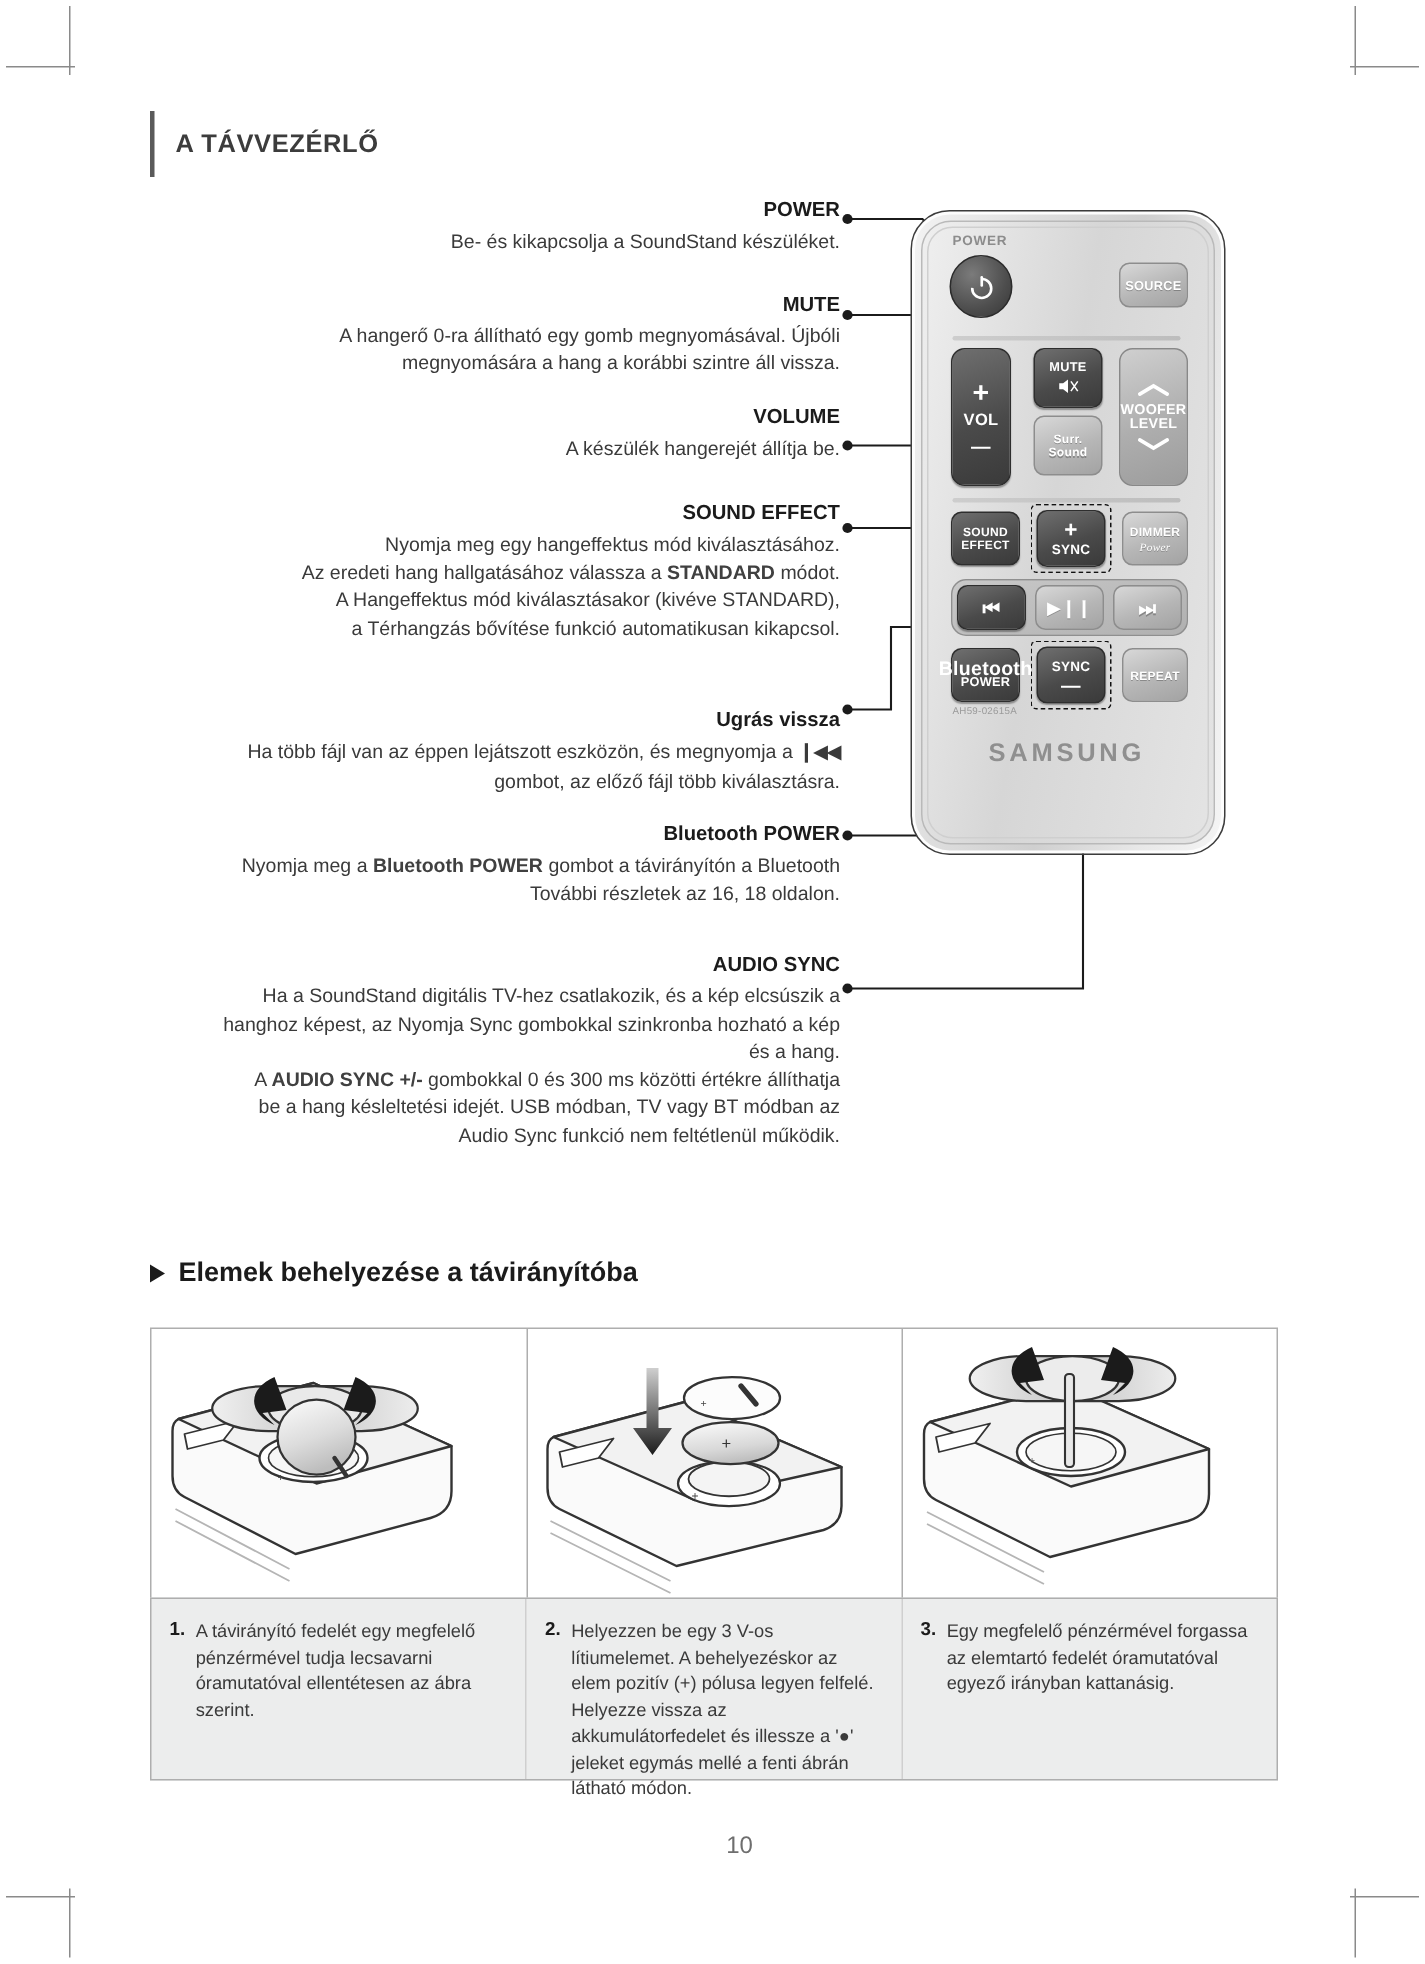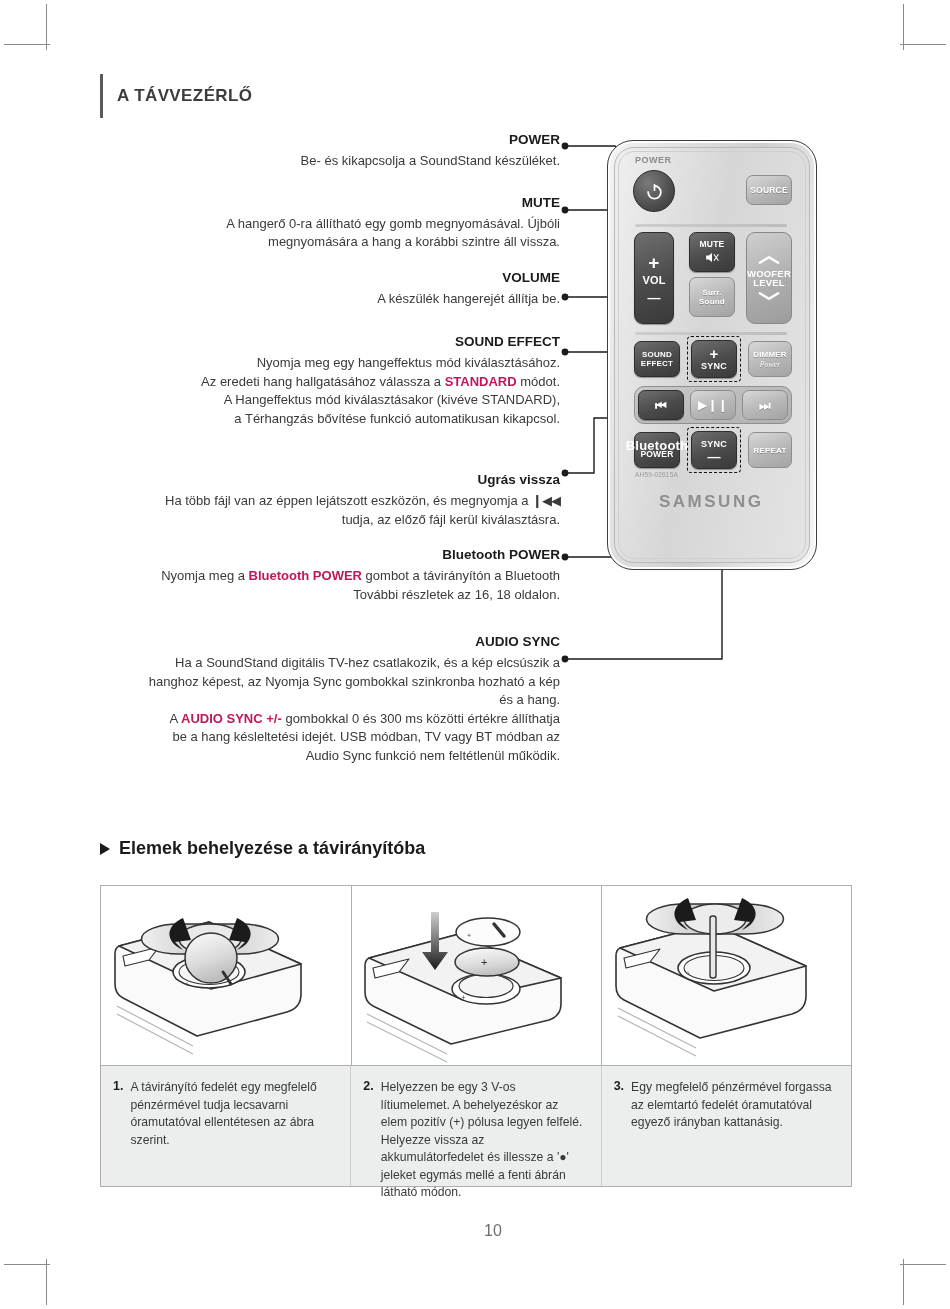--- a/index.html
+++ b/index.html
@@ -16,21 +16,21 @@
   
   #page-header{position:absolute;left:100px;top:74px;display:flex;align-items:center;}
   #page-header .bar{width:3px;height:44px;background:#5a5a5a;margin-right:14px;}
   #page-header .title{font-size:17px;font-weight:bold;letter-spacing:.4px;color:#3c3c3c;}
 
   
   #callouts{position:absolute;left:90px;top:130px;width:470px;text-align:right;}
   .callout{margin-bottom:16px;}
   .callout .lbl{font-size:13.5px;font-weight:bold;color:#1b1b1b;line-height:20px;}
   .callout .desc{font-size:13px;color:#3a3a3a;line-height:18.5px;margin-top:2px;}
-  .callout .desc b{font-weight:bold;color:#be185d;}
+  .callout .desc b{font-weight:bold;color:#404040;}
   .glyph{font-family:"DejaVu Sans",sans-serif;font-weight:bold;letter-spacing:-1px;}
 
   
   #leaders{position:absolute;left:0;top:0;width:950px;height:1309px;pointer-events:none;}
 
   
   #remote{position:absolute;left:607px;top:140px;width:210px;height:430px;}
   .rc-shell{position:absolute;inset:0;border-radius:26px;
     background:linear-gradient(100deg,#f3f3f3 0%,#dedede 30%,#cfcfcf 55%,#e8e8e8 80%,#f5f5f5 100%);
     border:1.6px solid #3c3c3c;box-shadow:0 0 0 2px #fdfdfd inset;}
@@ -143,21 +143,21 @@
       <div>Az eredeti hang hallgatásához válassza a <b>STANDARD</b> módot.</div>
       <div>A Hangeffektus mód kiválasztásakor (kivéve STANDARD),</div>
       <div>a Térhangzás bővítése funkció automatikusan kikapcsol.</div>
     </div>
   </div>
 
   <div class="callout" style="margin-top:42px;">
     <div class="lbl">Ugrás vissza</div>
     <div class="desc">
       <div>Ha több fájl van az éppen lejátszott eszközön, és megnyomja a <span class="glyph">❙◀◀</span></div>
-      <div>tudja, az előző fájl kerül kiválasztásra.</div>
+      <div>gombot, az előző fájl több kiválasztásra.</div>
     </div>
   </div>
 
   <div class="callout" style="margin-top:8px;">
     <div class="lbl">Bluetooth POWER</div>
     <div class="desc">
       <div>Nyomja meg a <b>Bluetooth POWER</b> gombot a távirányítón a Bluetooth</div>
       <div>További részletek az 16, 18 oldalon.</div>
     </div>
   </div>

